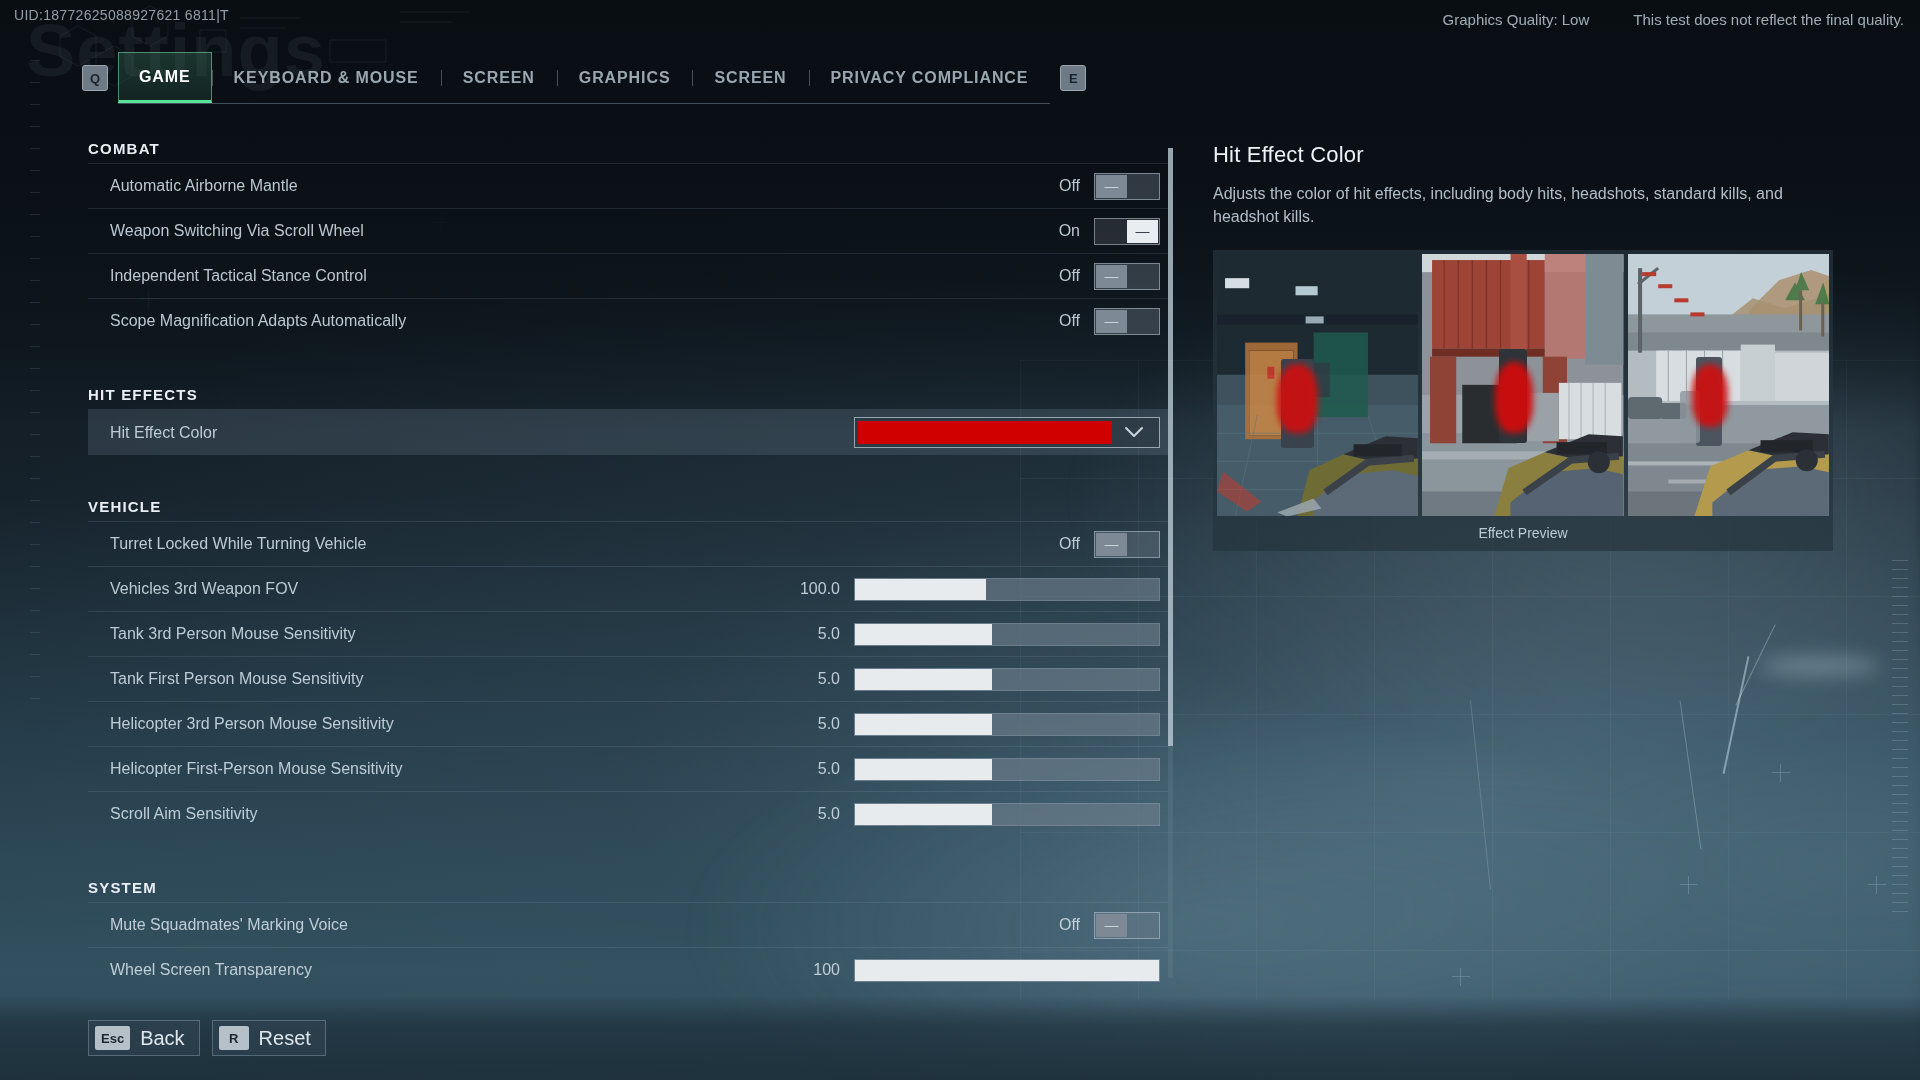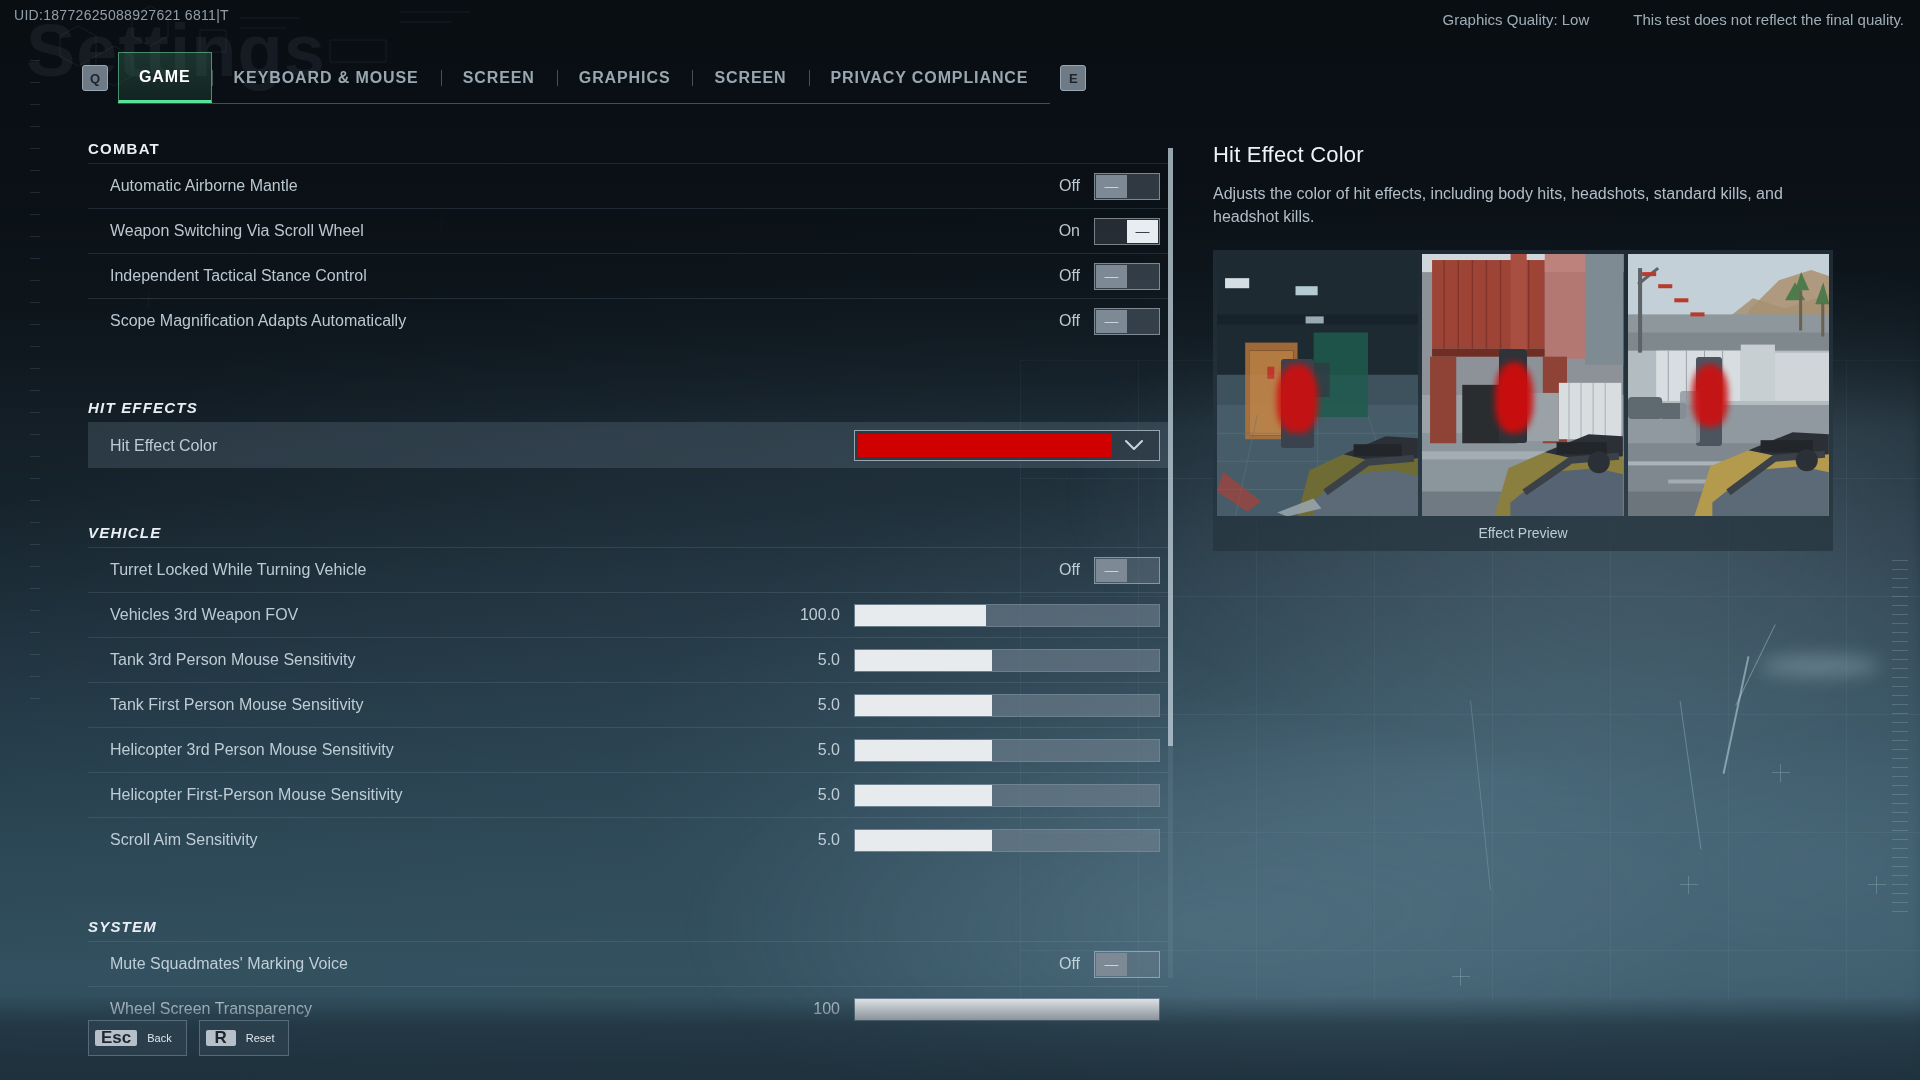--- a/index.html
+++ b/index.html
@@ -141,21 +141,21 @@
   .list {
     position: absolute; left: 88px; top: 140px;
     width: 1080px; height: 840px;
   }
   .group-title {
     font-size: 15px; font-weight: 700; letter-spacing: 1.2px;
     color: #e9eff4;
     margin: 0 0 6px 0;
     padding-left: 0px;
   }
-  .group-title.sp { margin-top: 56px; font-style: italic; }
+  .group-title.sp { margin-top: 43px; }
 
   .row {
     position: relative;
     display: flex; align-items: center;
     height: 45px;
     padding: 0 8px 0 22px;
     border-top: 1px solid rgba(150,175,195,0.16);
   }
   .row:first-of-type { border-top: none; }
   .row .label {
@@ -277,27 +277,27 @@
     display: flex; align-items: center;
     padding-left: 88px; gap: 12px;
   }
   .hintbtn {
     display: flex; align-items: center; gap: 10px;
     height: 36px; padding: 0 14px 0 6px;
     border: 1px solid rgba(150,175,190,0.40);
     background: rgba(52,72,86,0.48);
   }
   .hintbtn .key {
-    min-width: 30px; height: 16px; padding: 0 6px;
+    min-width: 30px; height: 24px; padding: 0 6px;
     background: #b6c0c9; color: #1e272f;
-    font-size: 17px; font-weight: 700;
+    font-size: 13px; font-weight: 700;
     display:flex; align-items:center; justify-content:center;
     border-radius: 2px;
   }
-  .hintbtn .txt { font-size: 11px; color: #dfe7ec; }
+  .hintbtn .txt { font-size: 20px; color: #dfe7ec; }
 </style>
 </head>
 <body>
 
 <div id="app">
 
   <div class="bg-base"></div>
   <div class="bg-smoke"></div>
   <div class="bg-grid"></div>
   <div class="bg-ruler"></div>

